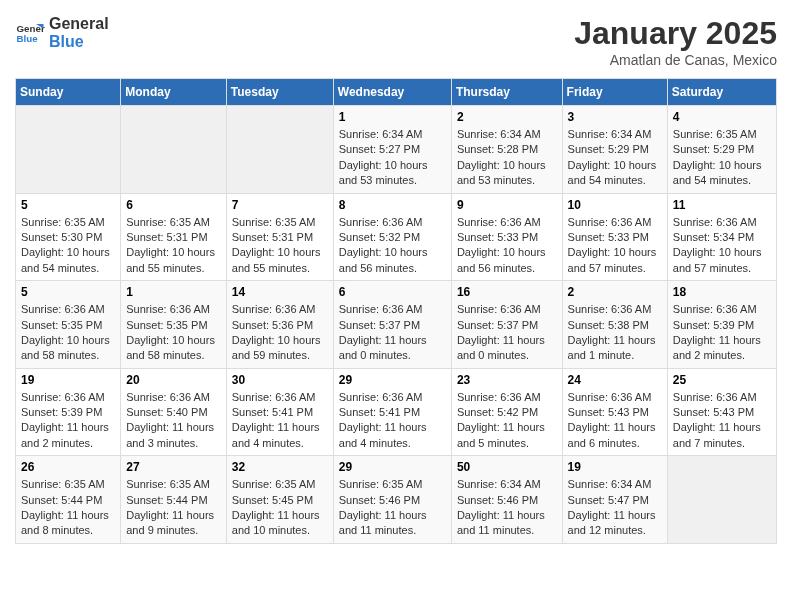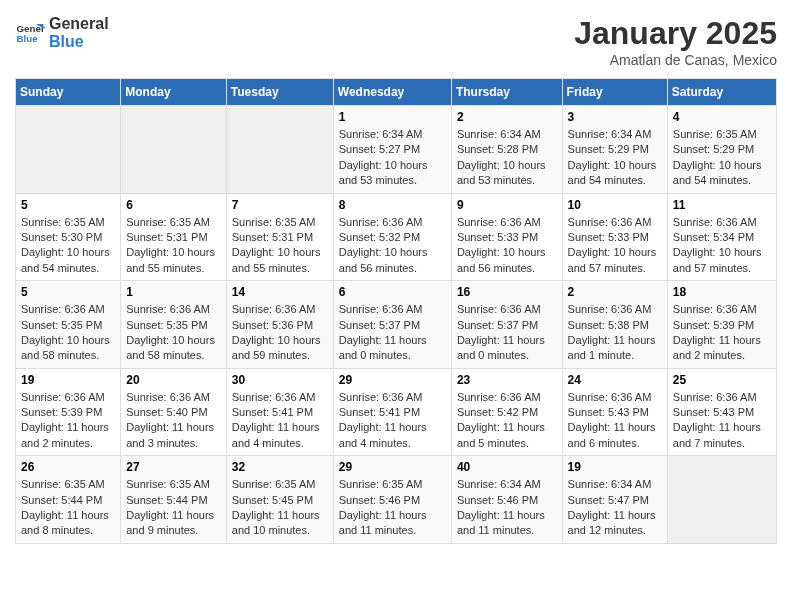--- a/index.html
+++ b/index.html
@@ -236,21 +236,21 @@
         </td>
         <td>
           <span class="day-number">32</span>
           <div class="day-info">Sunrise: 6:35 AM<br>Sunset: 5:45 PM<br>Daylight: 11 hours and 10 minutes.</div>
         </td>
         <td>
           <span class="day-number">29</span>
           <div class="day-info">Sunrise: 6:35 AM<br>Sunset: 5:46 PM<br>Daylight: 11 hours and 11 minutes.</div>
         </td>
         <td>
-          <span class="day-number">40</span>
+          <span class="day-number">50</span>
           <div class="day-info">Sunrise: 6:34 AM<br>Sunset: 5:46 PM<br>Daylight: 11 hours and 11 minutes.</div>
         </td>
         <td>
           <span class="day-number">19</span>
           <div class="day-info">Sunrise: 6:34 AM<br>Sunset: 5:47 PM<br>Daylight: 11 hours and 12 minutes.</div>
         </td>
         <td class="empty-cell"></td>
       </tr>
     </tbody>
 </table>

